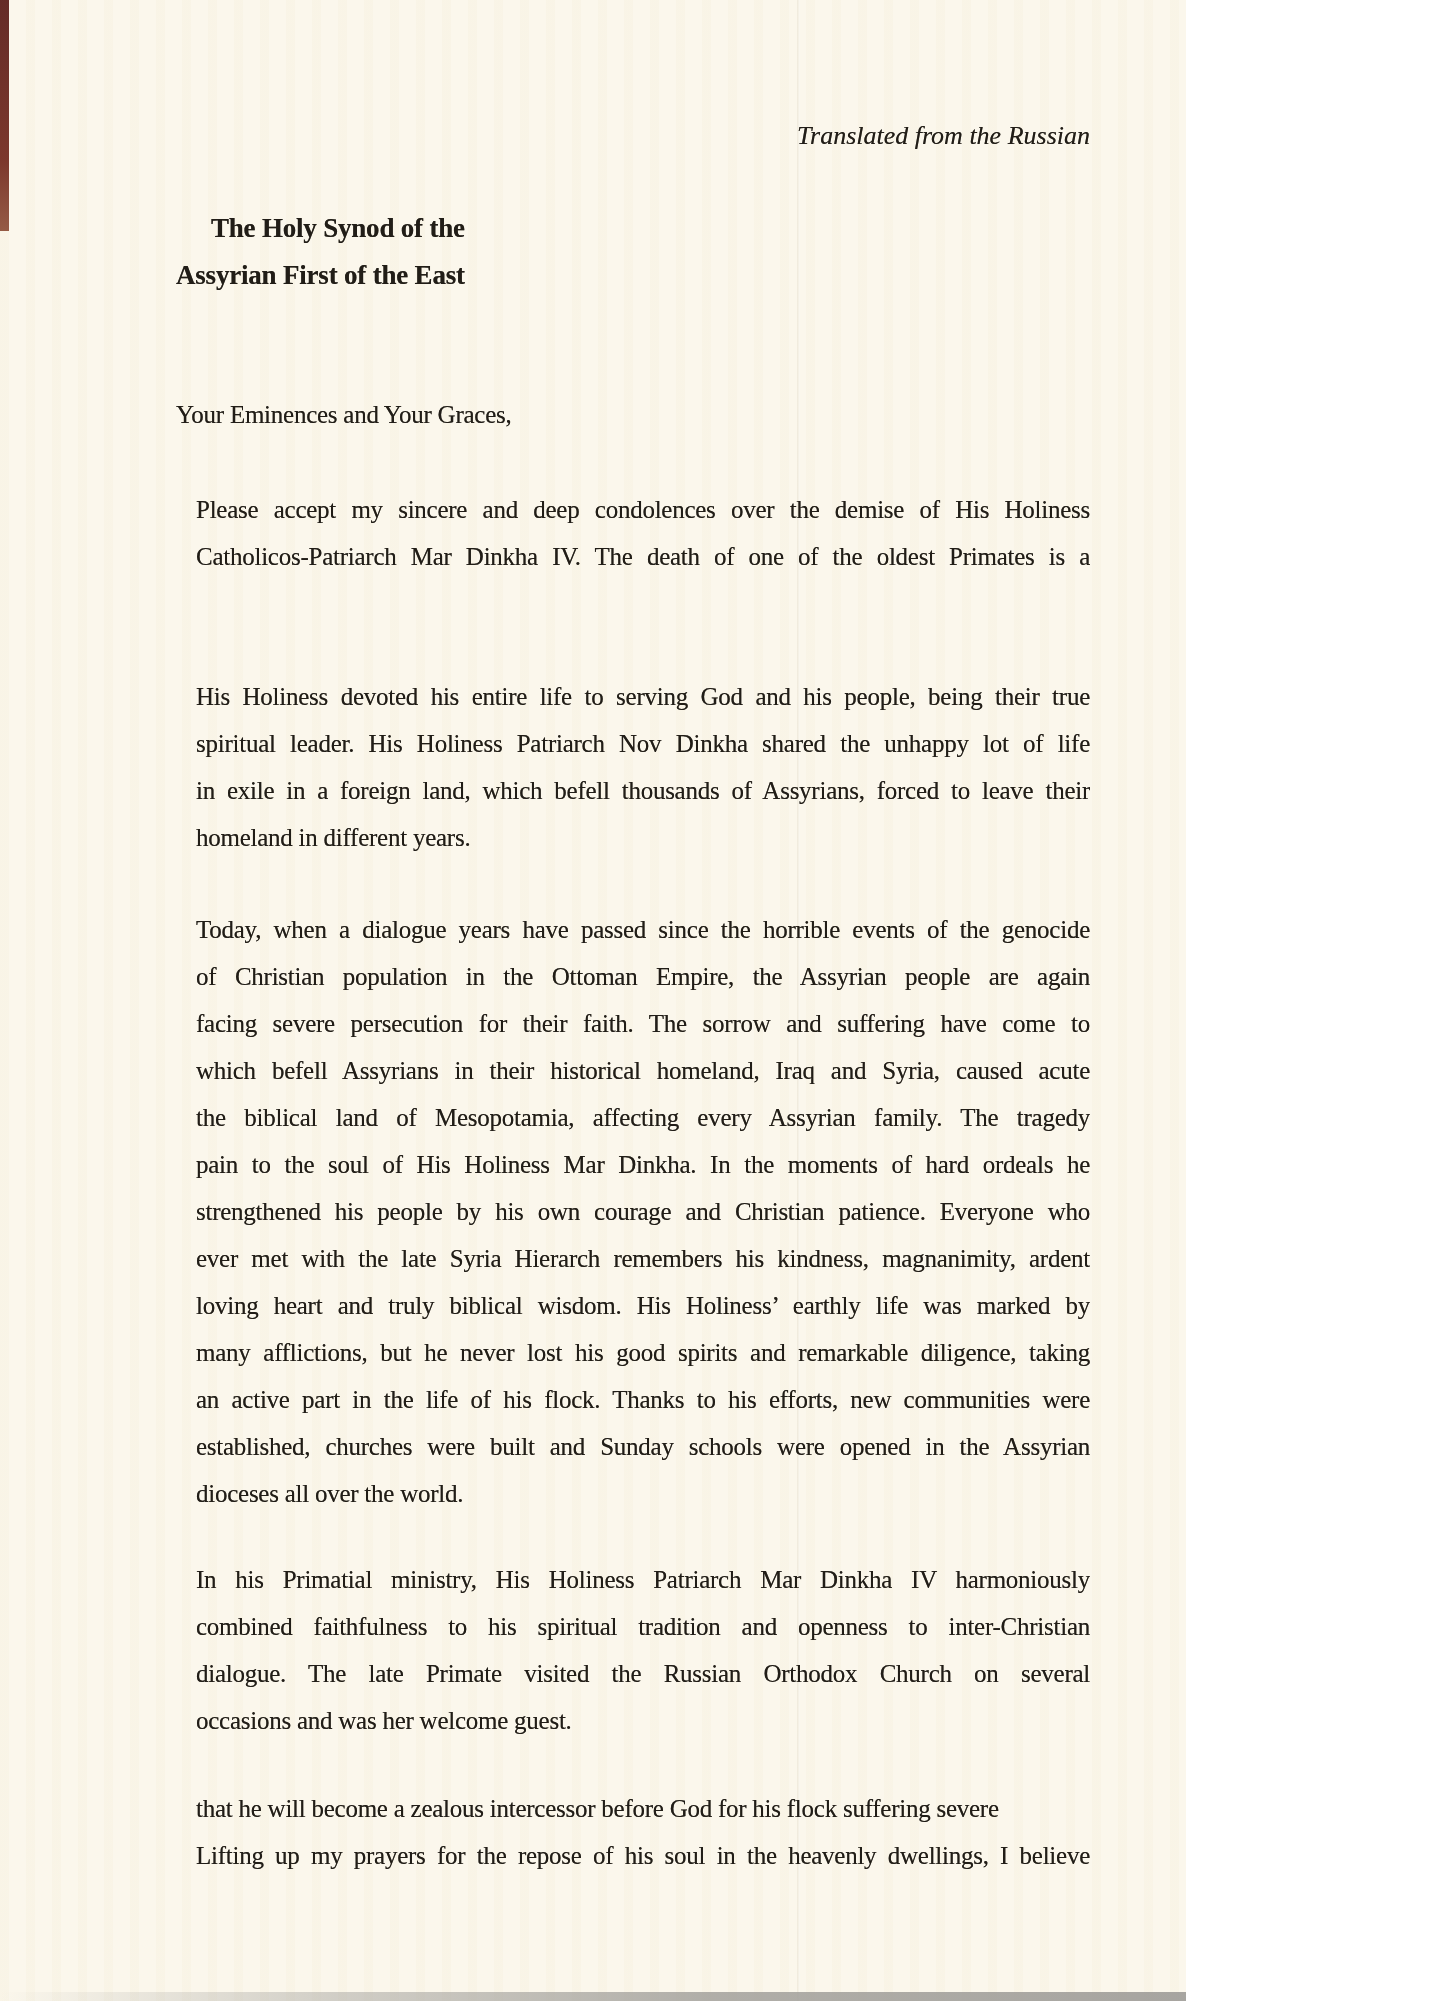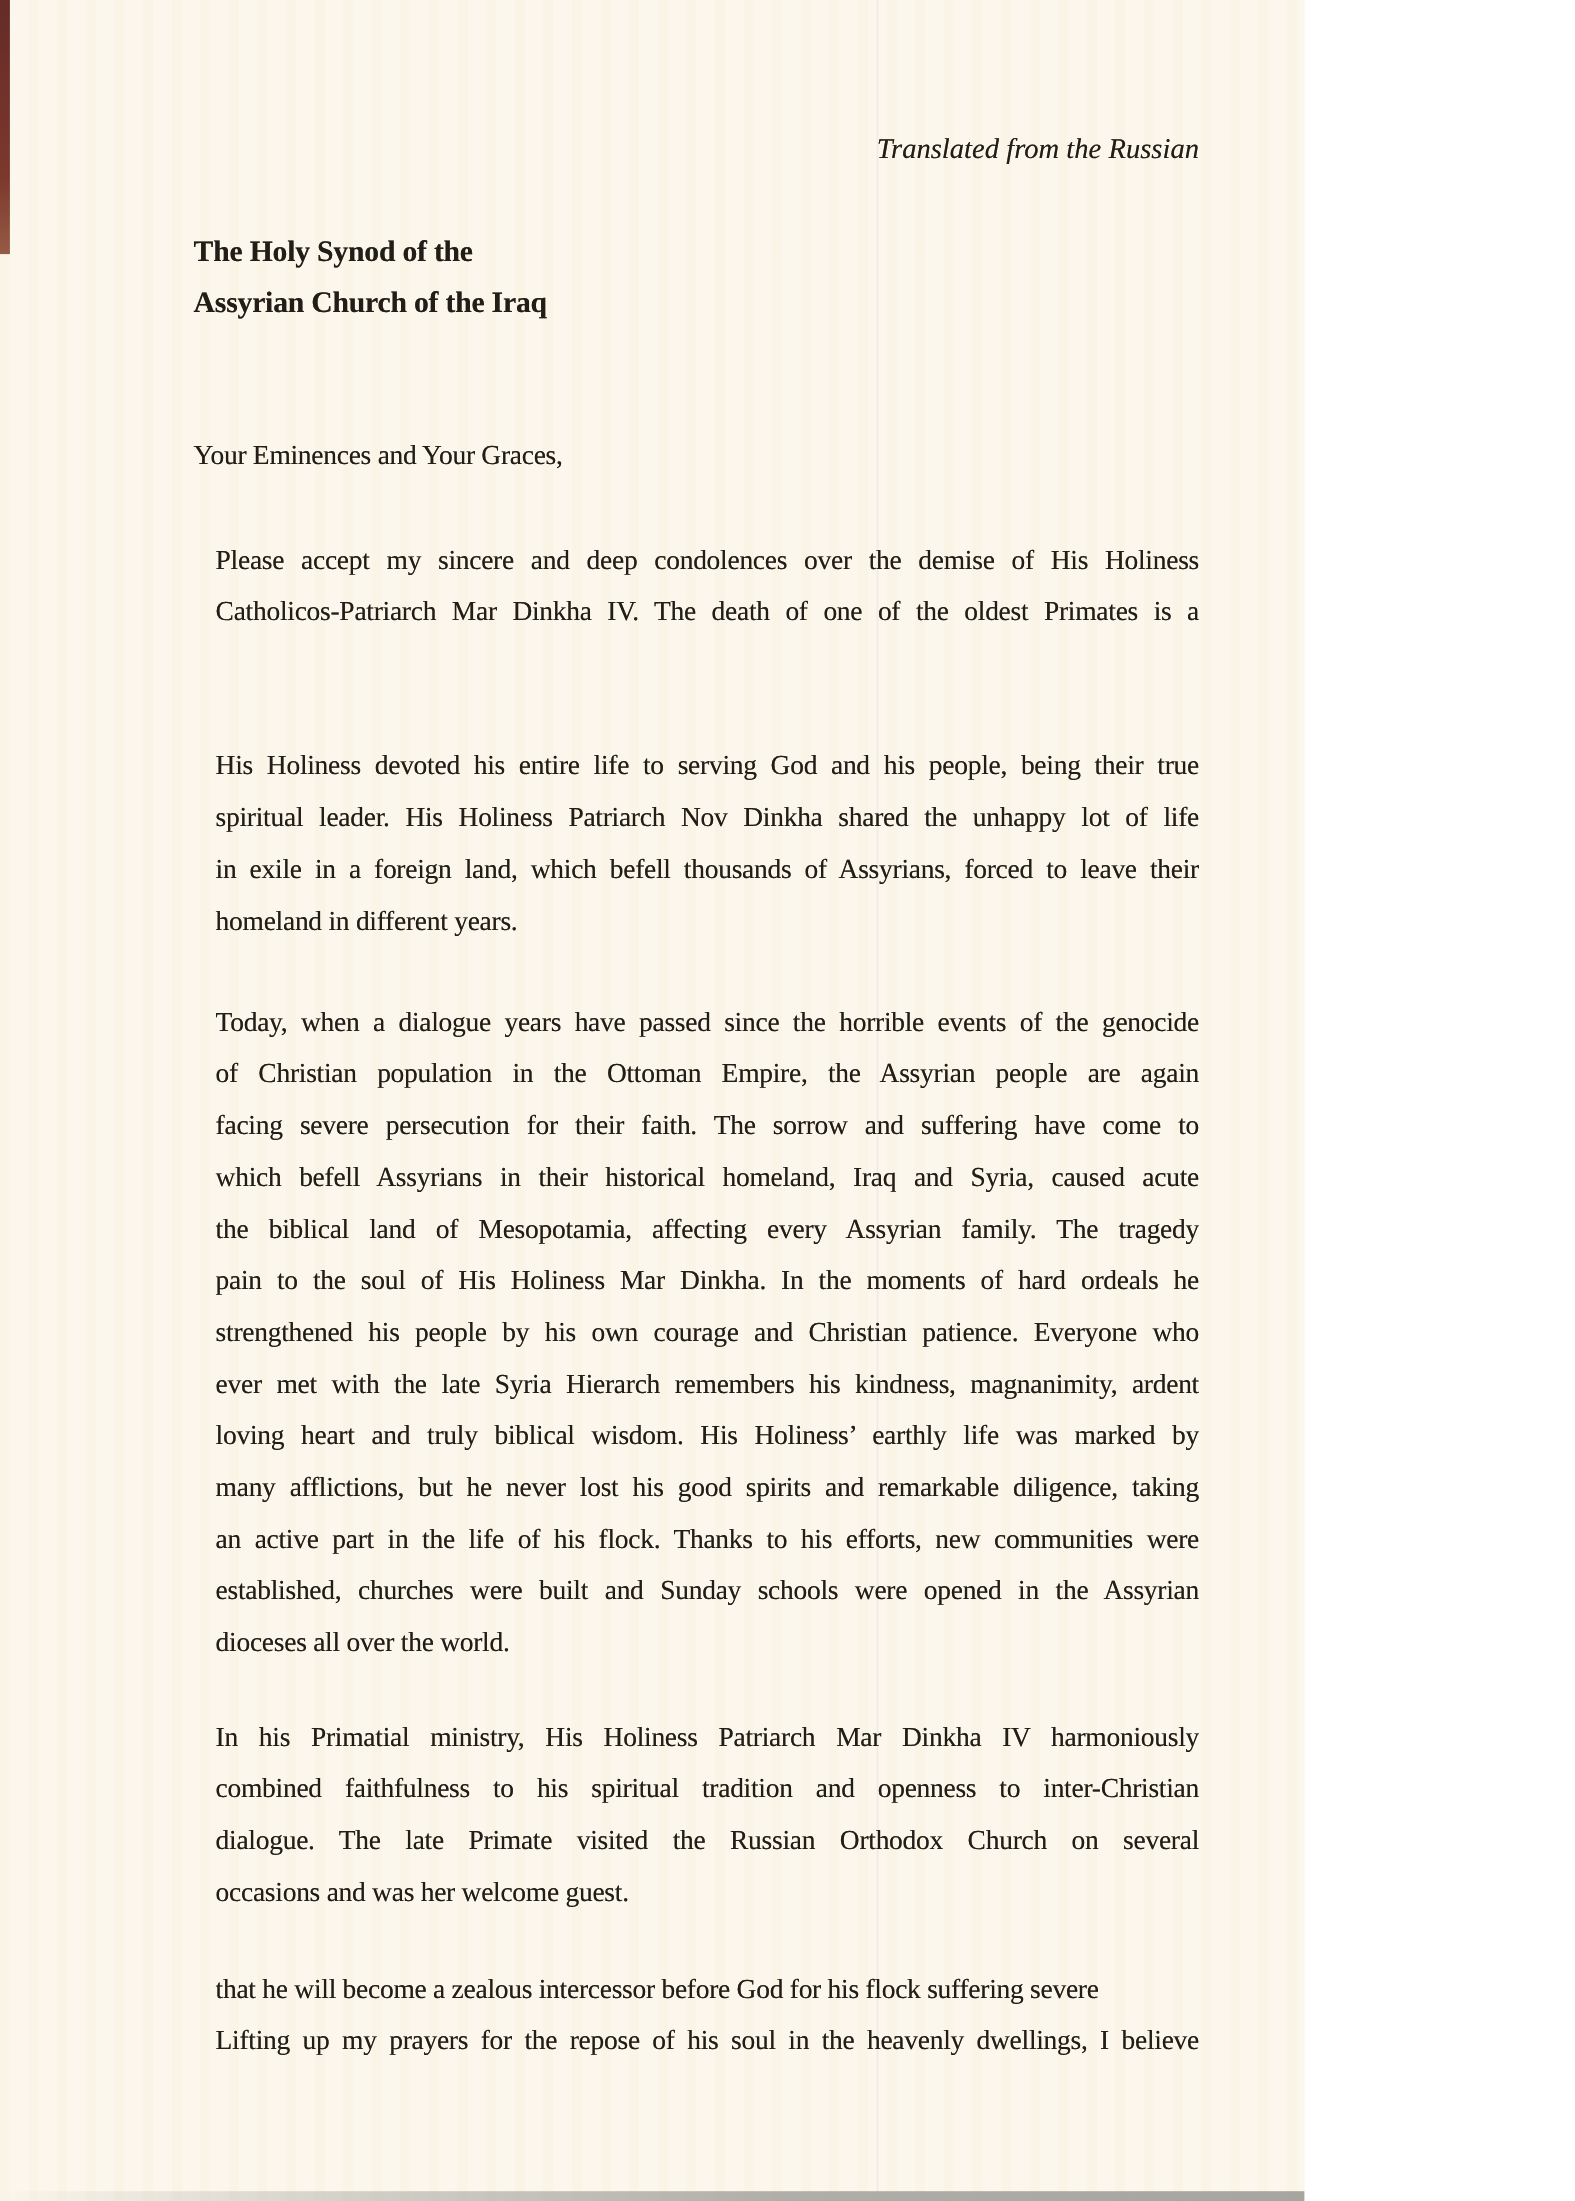--- a/index.html
+++ b/index.html
@@ -53,20 +53,21 @@
     position: absolute; top: 112px; right: 0;
     font-style: italic;
     font-size: 26px;
     letter-spacing: 0;
   }
   .letterhead {
     position: absolute; top: 205px; left: 0;
     font-weight: bold;
     font-size: 27px;
     letter-spacing: -0.2px;
+    text-align: right;
   }
   .salutation {
     position: absolute; top: 391px; left: 0;
   }
   .para { position: absolute; left: 0; width: 914px; }
   .pline {
     height: 47px;
     white-space: nowrap;
     overflow: hidden;
     text-align: justify;
@@ -83,21 +84,21 @@
   <div class="artifact-left"></div>
   <div class="crease-main"></div>
   <div class="crease-right"></div>
 
   <div class="content">
 
     <div class="translated-note">Translated from the Russian</div>
 
     <div class="letterhead">
       <div>The Holy Synod of the</div>
-      <div>Assyrian Church of the Iraq</div>
+      <div>Assyrian First of the East</div>
     </div>
 
     <div class="salutation">Your Eminences and Your Graces,</div>
 
     <div class="para" style="top:486px">
         <div class="pline">Please accept my sincere and deep condolences over the demise of His Holiness</div>
         <div class="pline">Catholicos-Patriarch Mar Dinkha IV. The death of one of the oldest Primates is a</div>
       </div>
     <div class="para" style="top:673px">
         <div class="pline">His Holiness devoted his entire life to serving God and his people, being their true</div>

